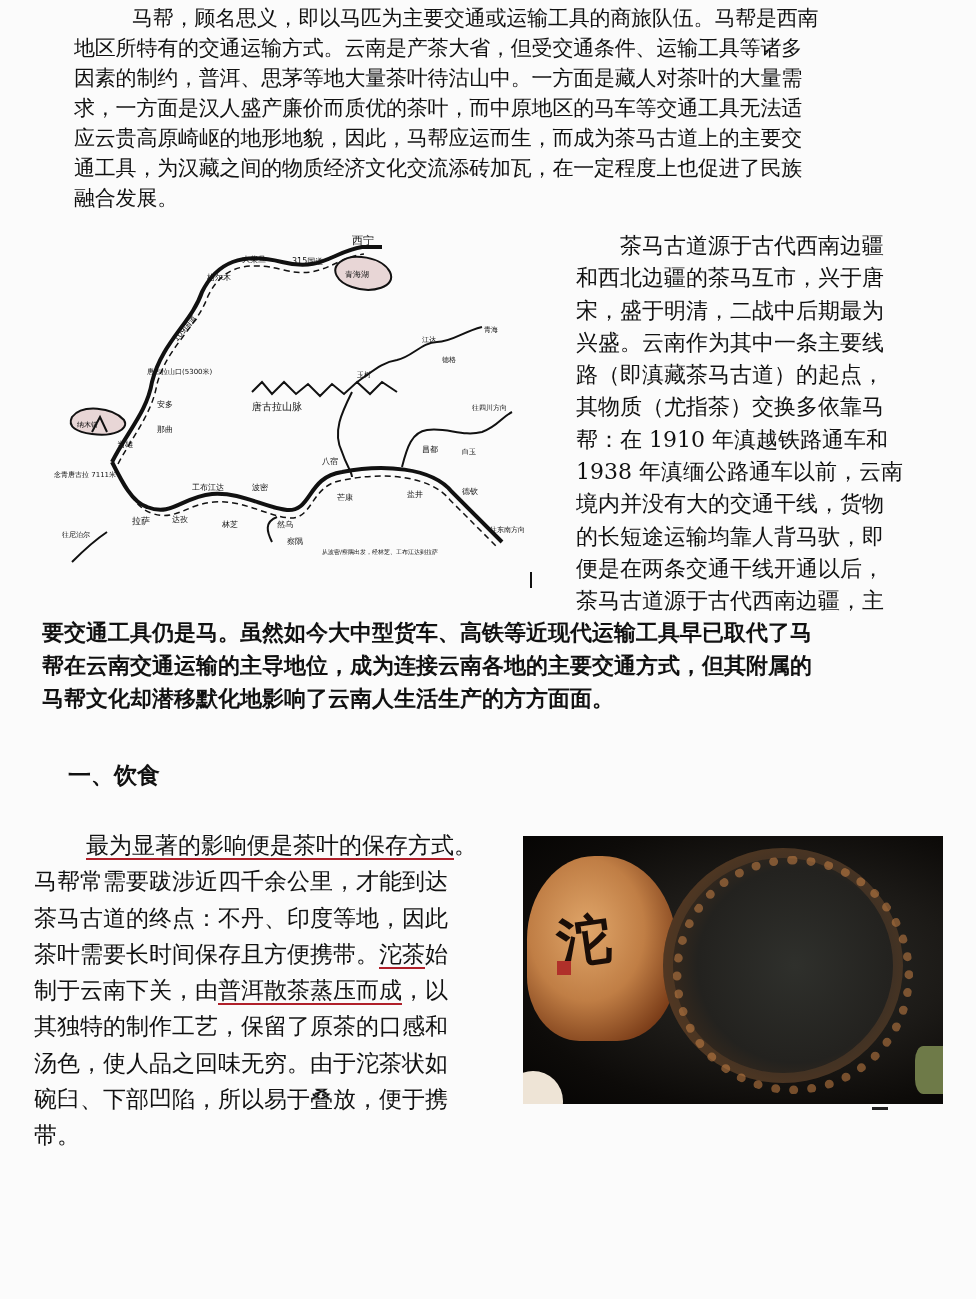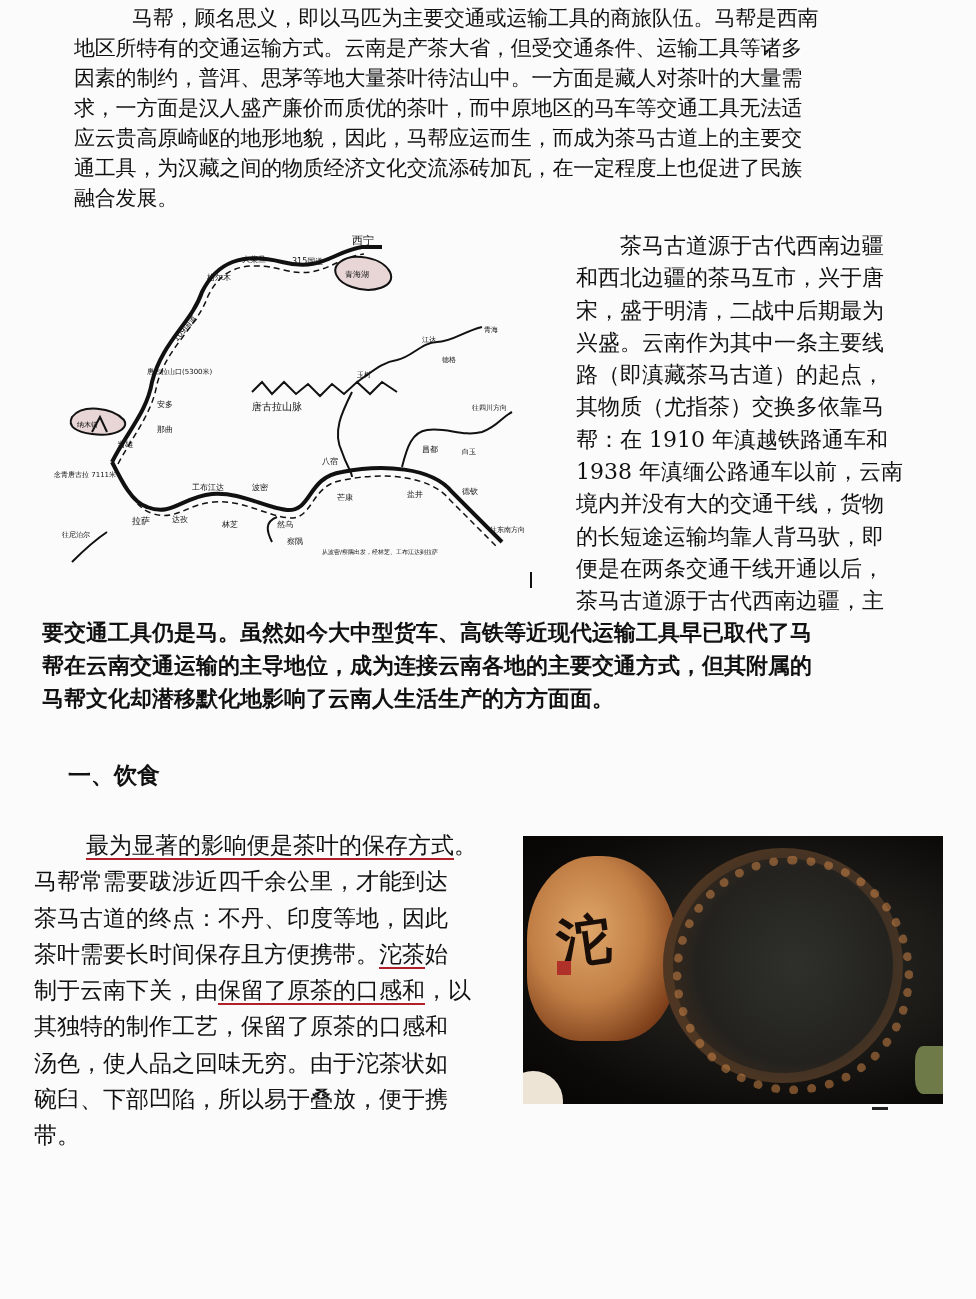--- a/index.html
+++ b/index.html
@@ -147,21 +147,21 @@
   <span class="ln">马帮文化却潜移默化地影响了云南人生活生产的方方面面。</span>
 </div>
 
 <div class="heading">一、饮食</div>
 
 <div class="para p4">
   <span class="ln first"><span class="ul-red">最为显著的影响便是茶叶的保存方式</span><span>。</span></span>
   <span class="ln">马帮常需要跋涉近四千余公里，才能到达</span>
   <span class="ln">茶马古道的终点：不丹、印度等地，因此</span>
   <span class="ln"><span>茶叶需要长时间保存且方便携带。</span><span class="ul-red">沱茶</span><span>始</span></span>
-  <span class="ln"><span>制于云南下关，由</span><span class="ul-red">保留了原茶的口感和</span><span>，以</span></span>
+  <span class="ln"><span>制于云南下关，由</span><span class="ul-red">普洱散茶蒸压而成</span><span>，以</span></span>
   <span class="ln">其独特的制作工艺，保留了原茶的口感和</span>
   <span class="ln">汤色，使人品之回味无穷。由于沱茶状如</span>
   <span class="ln">碗臼、下部凹陷，所以易于叠放，便于携</span>
   <span class="ln">带。</span>
 </div>
 
 <div class="photo">
   <div class="wrapper">
     <span class="wrapper-text">沱</span>
     <span class="wrapper-seal"></span>

